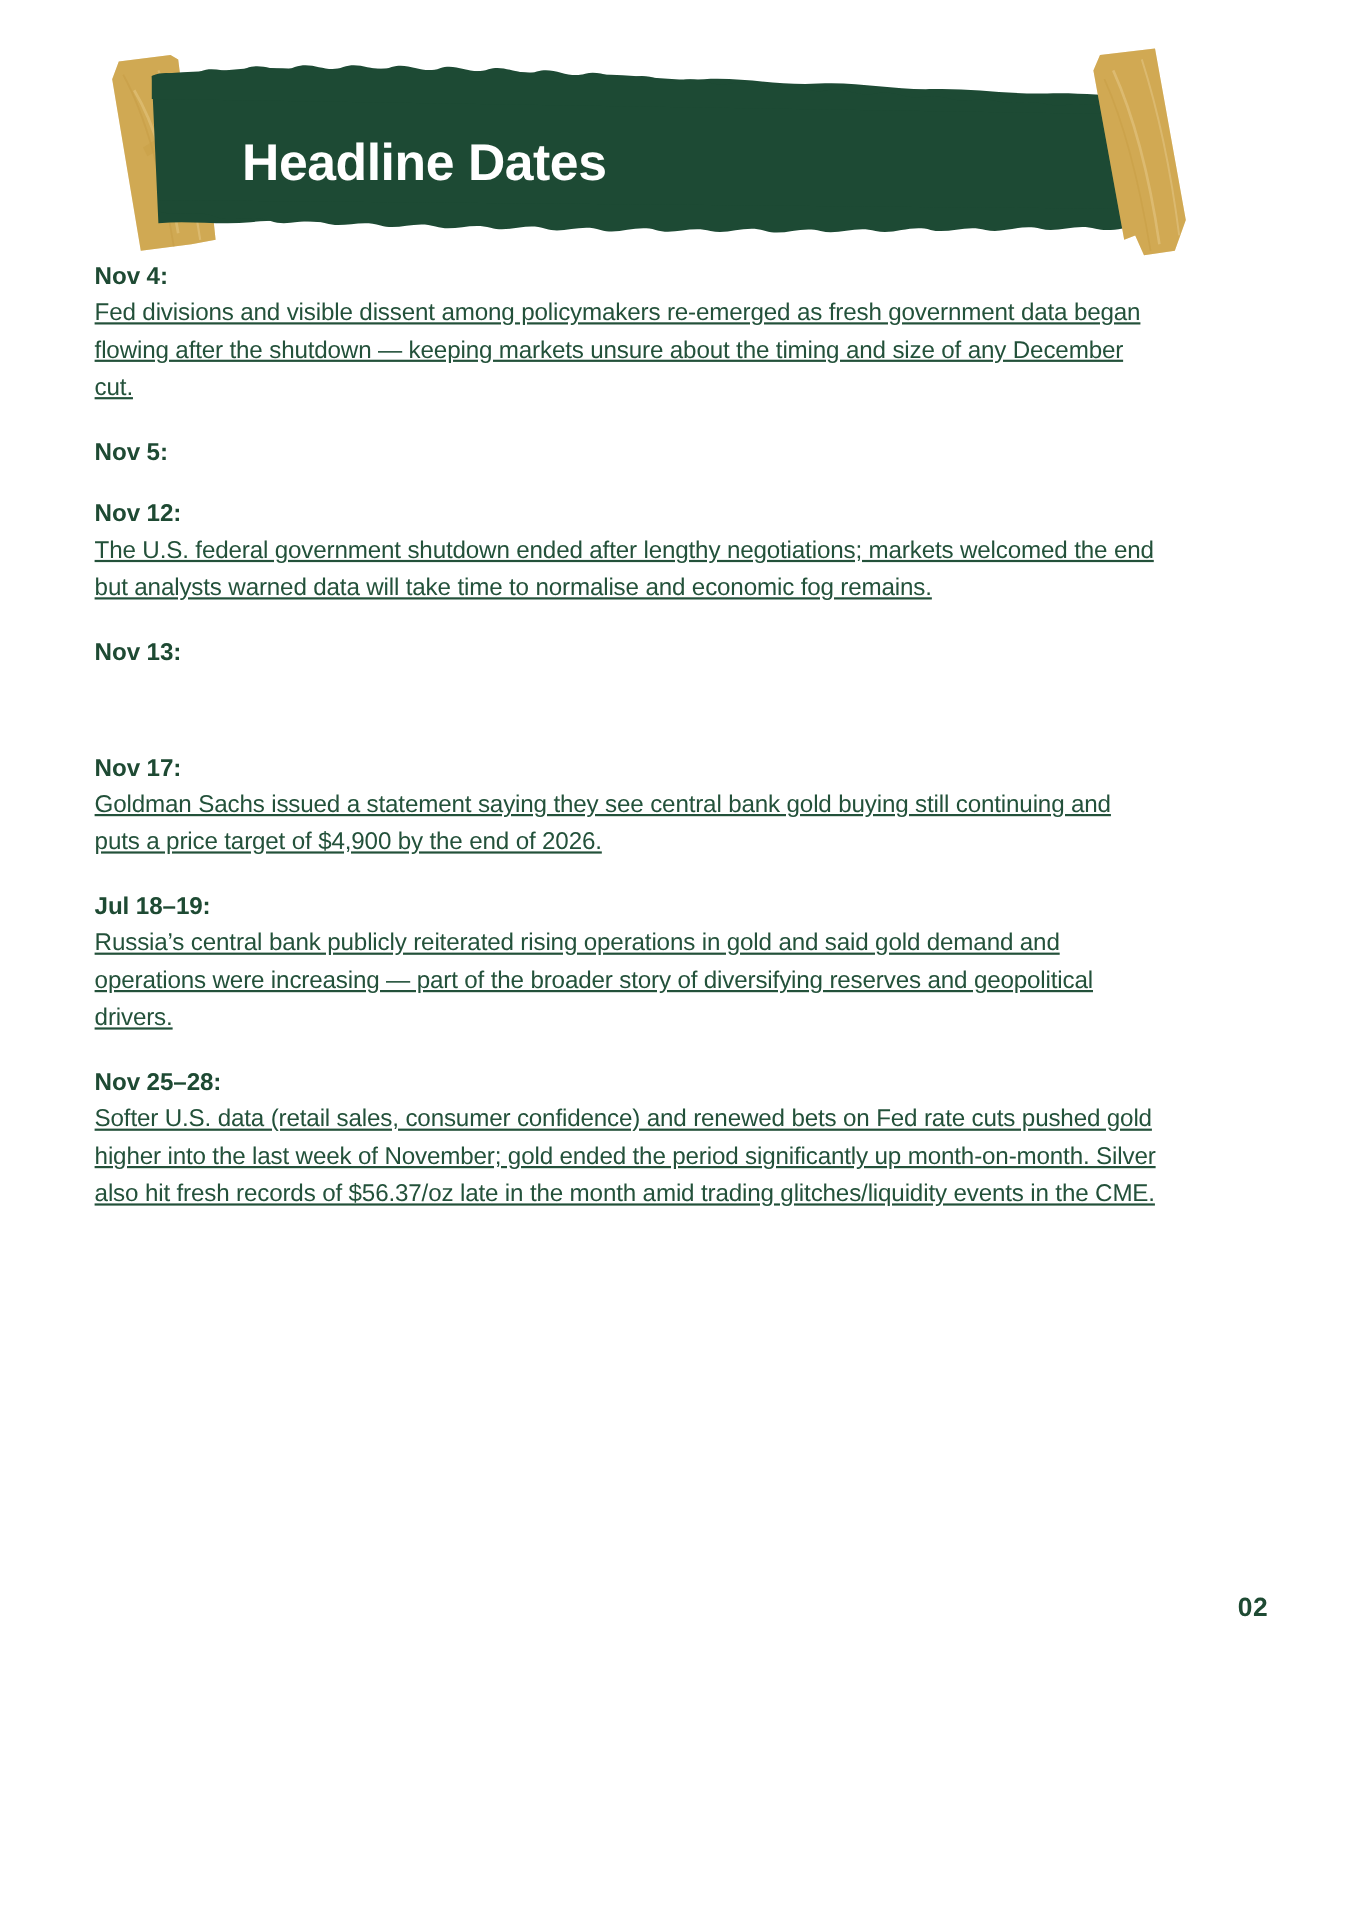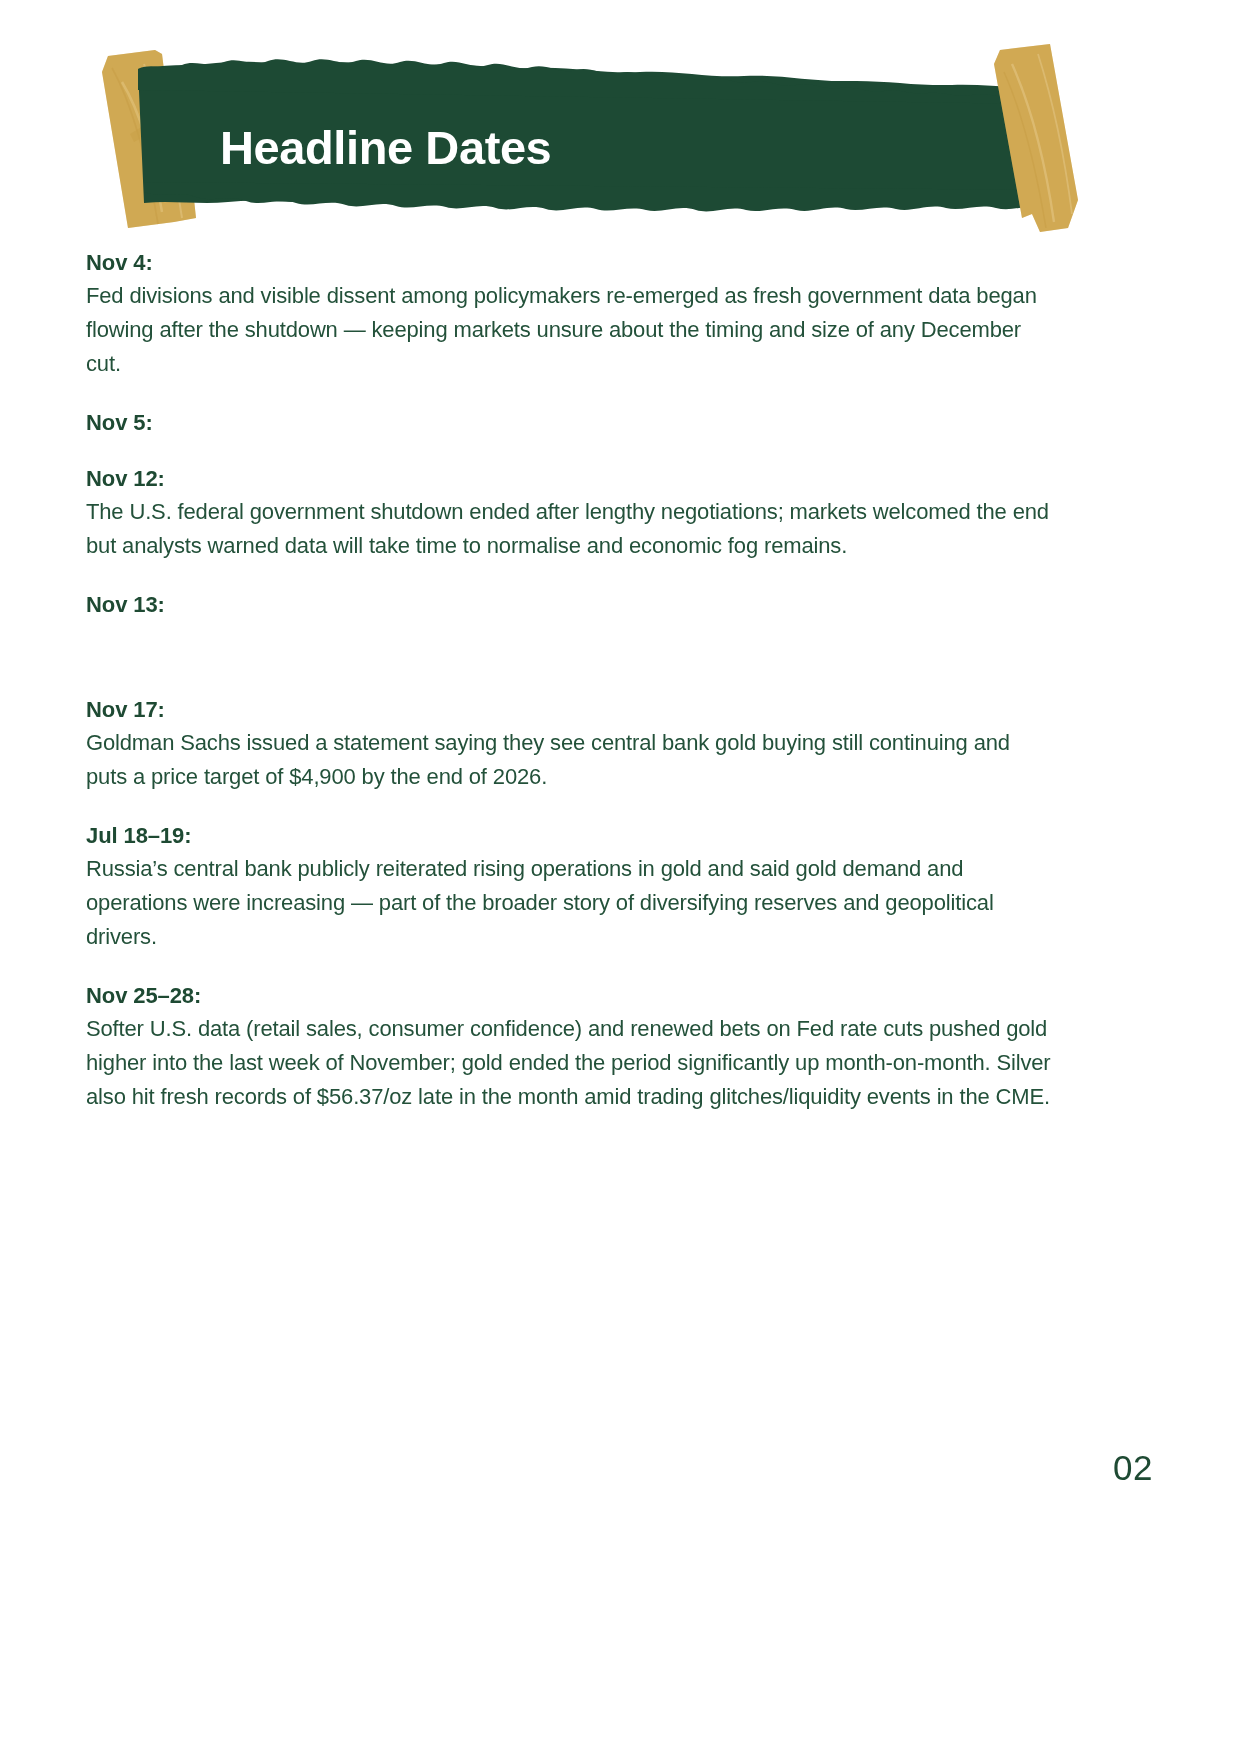--- a/index.html
+++ b/index.html
@@ -46,21 +46,21 @@
     color: #ffffff;
     letter-spacing: -0.4px;
     white-space: nowrap;
     line-height: 1;
   }
 
   
   .content {
     position: absolute;
     left: 86px;
-    top: 248px;
+    top: 236px;
     width: 1070px;
   }
 
   .entry {
     margin-bottom: 27px;
   }
   .entry.extra-gap {
     margin-bottom: 76px;
   }
   .entry-date {
@@ -72,32 +72,33 @@
     letter-spacing: -0.1px;
   }
   .entry-body {
     font-size: 22px;
     font-weight: 400;
     color: #23513a;
     line-height: 1.545;
     margin: 0;
     letter-spacing: -0.15px;
     max-width: 960px;
+    text-decoration: underline;
   }
   .entry-body.wide {
     max-width: 968px;
   }
 
   
   .page-number {
     position: absolute;
     right: 88px;
     top: 1448px;
-    font-size: 35px;
-    font-weight: 400;
+    font-size: 24px;
+    font-weight: 700;
     color: #1e4a33;
     letter-spacing: 0.5px;
   }
 </style>
 </head>
 <body>
 
 <div class="page">
 
   <div class="banner-wrap">

